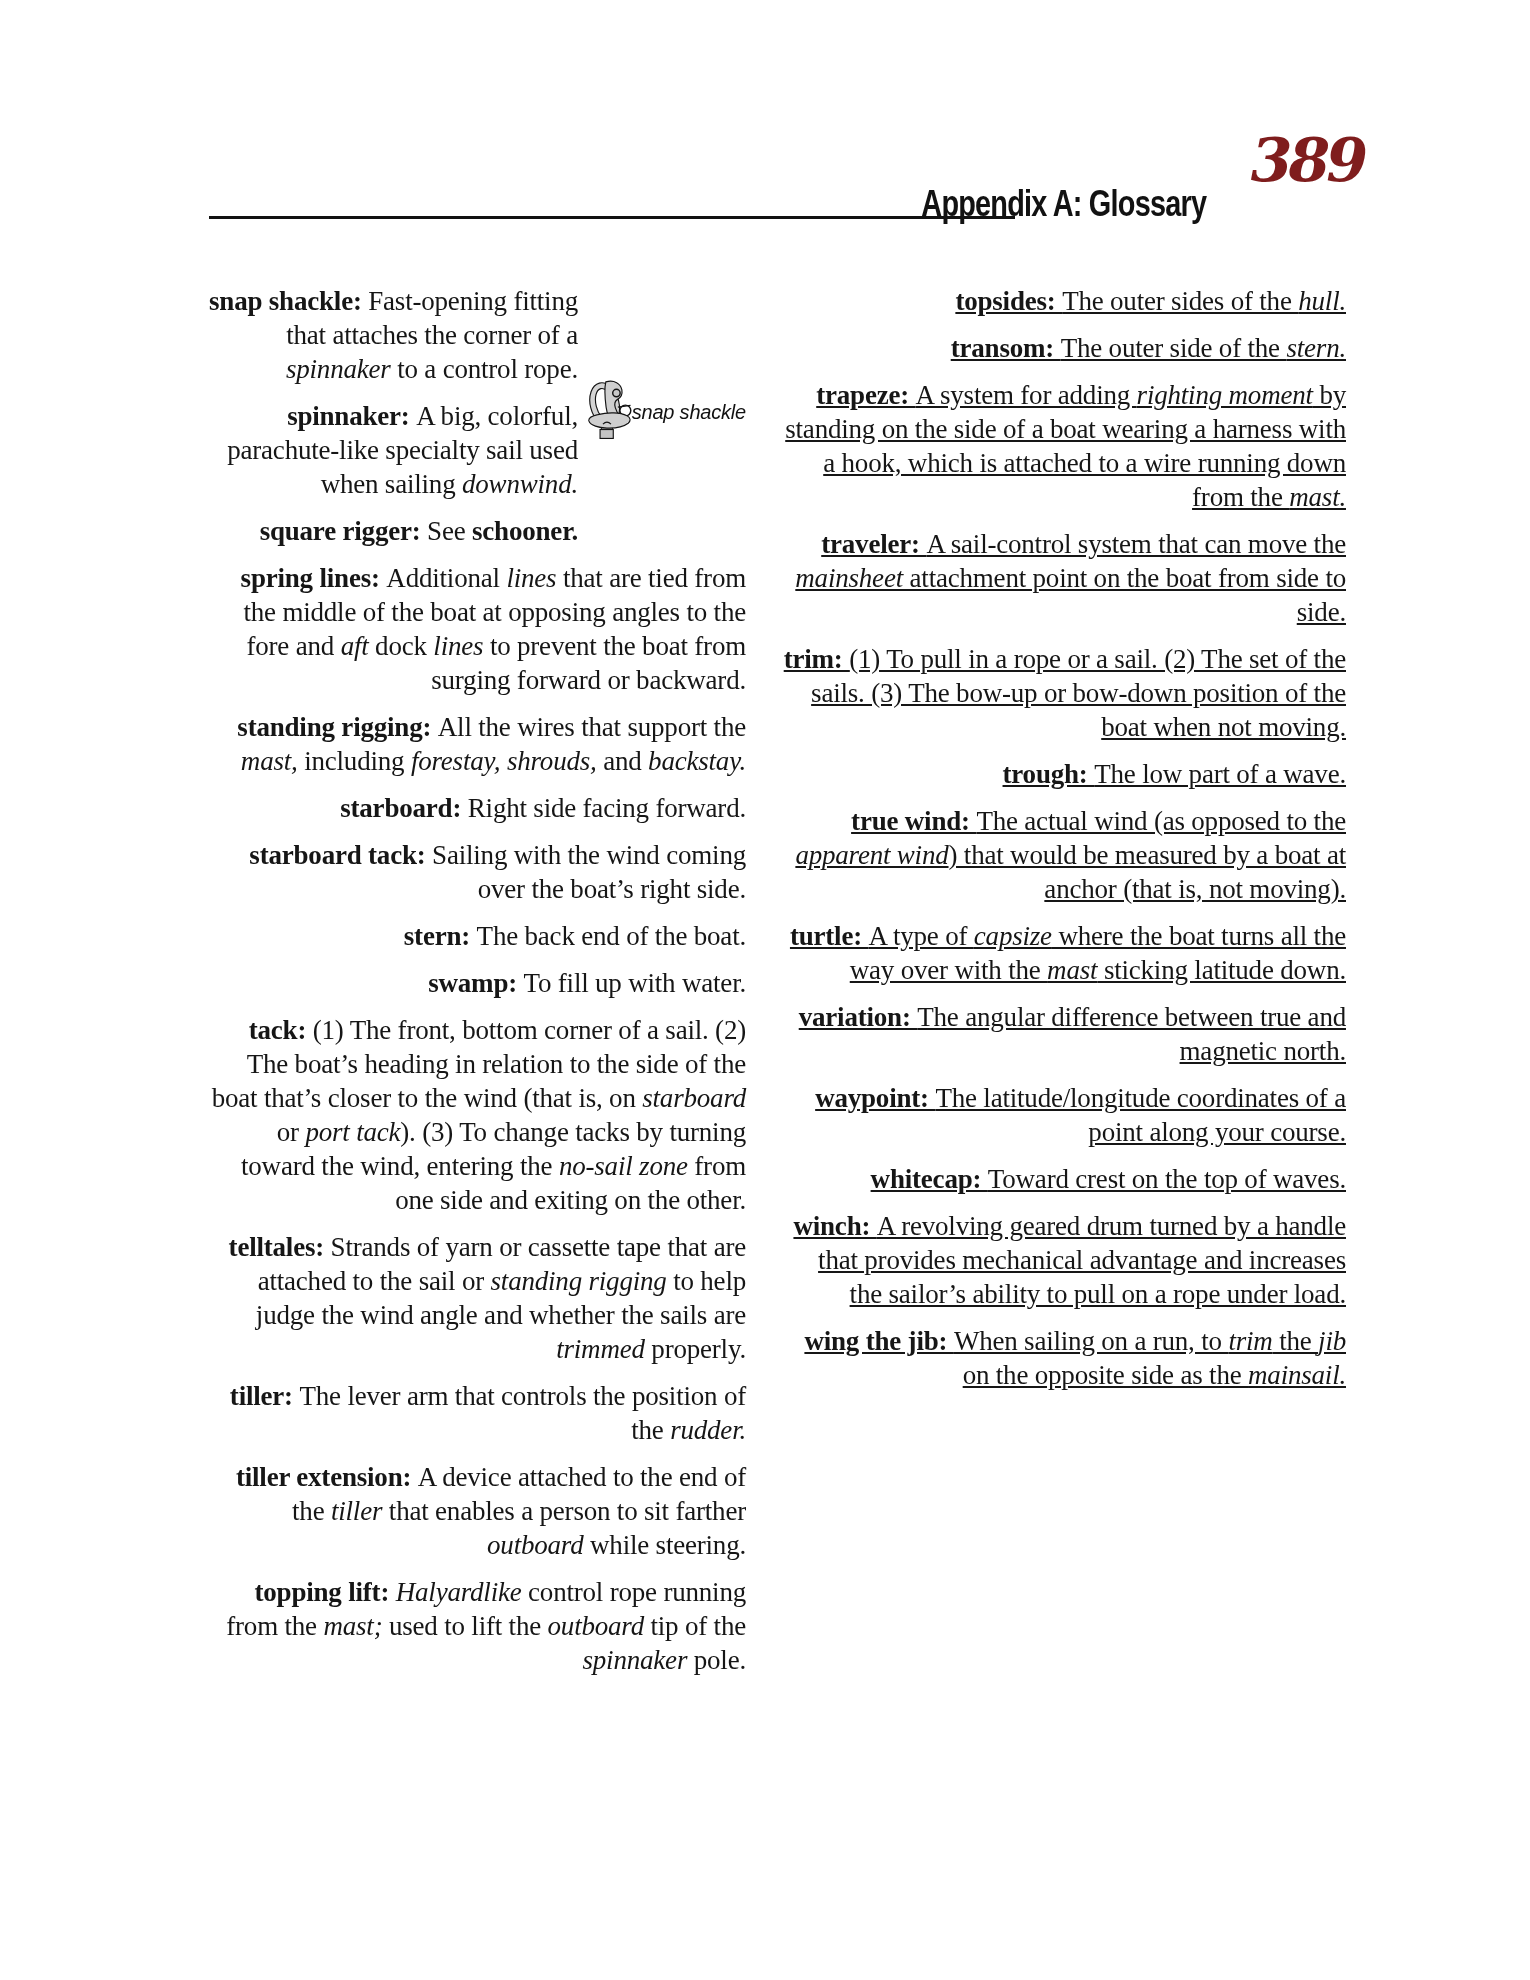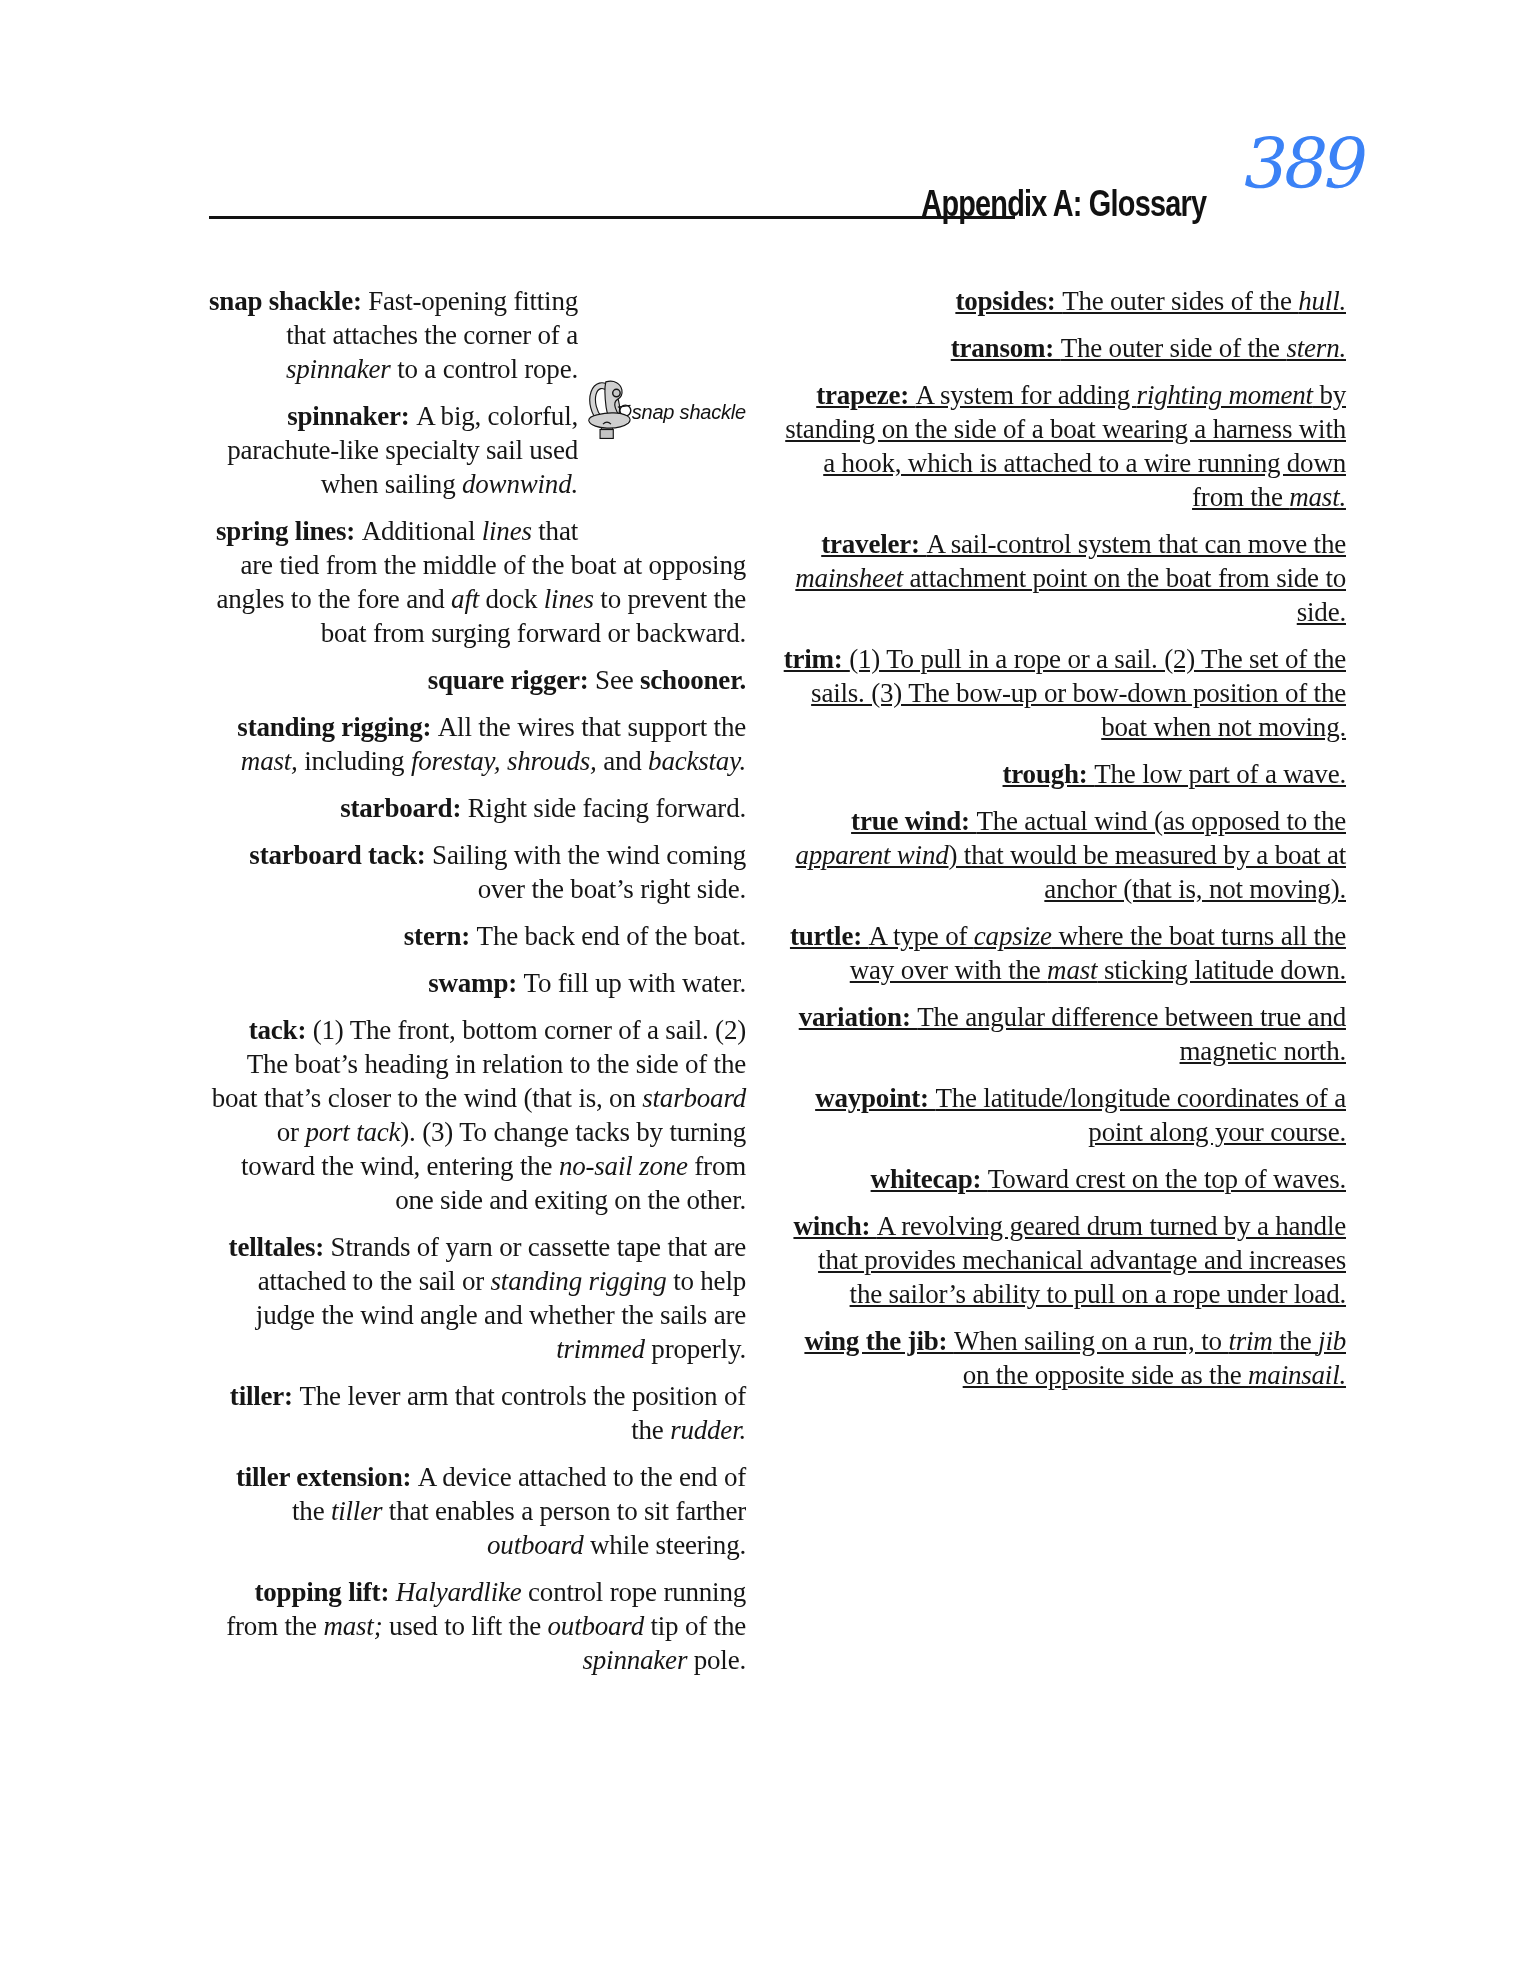--- a/index.html
+++ b/index.html
@@ -11,22 +11,22 @@
     position:absolute; left:209px; top:216px; width:806px; height:3px; background:#121212;
   }
   .running-head {
     position:absolute; top:183px; right:210px; margin:0;
     font-family:"Liberation Sans", sans-serif; font-weight:bold; font-size:37px;
     letter-spacing:-1px; white-space:nowrap; color:#121212;
     transform:scaleX(0.78); transform-origin:100% 0;
   }
   .page-number {
     position:absolute; top:130px; right:52px; margin:0;
-    font-family:"DejaVu Serif", serif; font-style:italic; font-weight:normal;
-    font-size:69px; letter-spacing:-4px; color:#3b82f6; line-height:1;
+    font-family:"DejaVu Serif", serif; font-style:italic; font-weight:bold;
+    font-size:60px; letter-spacing:-4px; color:#7f1d1d; line-height:1;
   }
   .col {
     position:absolute; top:284px; font-size:27px; line-height:34px;
     letter-spacing:-0.2px; text-align:left;
   }
   .col-left  { left:209px; width:537px; }
   .col-right { left:781px; width:565px;text-decoration:underline; }
   .entry { margin:0 0 13px 0;text-align:right; }
   .entry .term { font-weight:bold; }
   .entry i { font-style:italic; }
@@ -76,22 +76,22 @@
 
         <path fill="#cfcfcf" stroke="#141414" stroke-width="4" d="M 3 140 C 1 130 16 122 34 118 C 70 109 112 110 136 122 C 148 128 150 140 140 148
              C 124 160 92 166 66 165 C 38 164 8 156 3 140 Z"></path>
         <path d="M 52 151 Q 66 138 80 151" fill="none" stroke="#141414" stroke-width="4"></path>
       </svg>
       <div class="fig-caption">snap shackle</div>
     </div>
 
   <p class="entry"><b class="term">snap shackle: </b><span>Fast-opening fitting that attaches the corner of a </span><i>spinnaker</i><span> to a control rope.</span></p>
       <p class="entry"><b class="term">spinnaker: </b><span>A big, colorful, parachute-like specialty sail used when sailing </span><i>downwind.</i></p>
+      <p class="entry"><b class="term">square rigger: </b><span>See </span><b>schooner.</b></p>
       <p class="entry"><b class="term">spring lines: </b><span>Additional </span><i>lines</i><span> that are tied from the middle of the boat at opposing angles to the fore and </span><i>aft</i><span> dock </span><i>lines</i><span> to prevent the boat from surging forward or backward.</span></p>
-      <p class="entry"><b class="term">square rigger: </b><span>See </span><b>schooner.</b></p>
       <p class="entry"><b class="term">standing rigging: </b><span>All the wires that support the </span><i>mast,</i><span> including </span><i>forestay, shrouds,</i><span> and </span><i>backstay.</i></p>
       <p class="entry"><b class="term">starboard: </b><span>Right side facing forward.</span></p>
       <p class="entry"><b class="term">starboard tack: </b><span>Sailing with the wind coming over the boat’s right side.</span></p>
       <p class="entry"><b class="term">stern: </b><span>The back end of the boat.</span></p>
       <p class="entry"><b class="term">swamp: </b><span>To fill up with water.</span></p>
       <p class="entry"><b class="term">tack: </b><span>(1) The front, bottom corner of a sail. (2) The boat’s heading in relation to the side of the boat that’s closer to the wind (that is, on </span><i>starboard</i><span> or </span><i>port tack</i><span>). (3) To change tacks by turning toward the wind, entering the </span><i>no-sail zone</i><span> from one side and exiting on the other.</span></p>
       <p class="entry"><b class="term">telltales: </b><span>Strands of yarn or cassette tape that are attached to the sail or </span><i>standing rigging</i><span> to help judge the wind angle and whether the sails are </span><i>trimmed</i><span> properly.</span></p>
       <p class="entry"><b class="term">tiller: </b><span>The lever arm that controls the position of the </span><i>rudder.</i></p>
       <p class="entry"><b class="term">tiller extension: </b><span>A device attached to the end of the </span><i>tiller</i><span> that enables a person to sit farther </span><i>outboard</i><span> while steering.</span></p>
       <p class="entry"><b class="term">topping lift: </b><i>Halyardlike</i><span> control rope running from the </span><i>mast;</i><span> used to lift the </span><i>outboard</i><span> tip of the </span><i>spinnaker</i><span> pole.</span></p>

